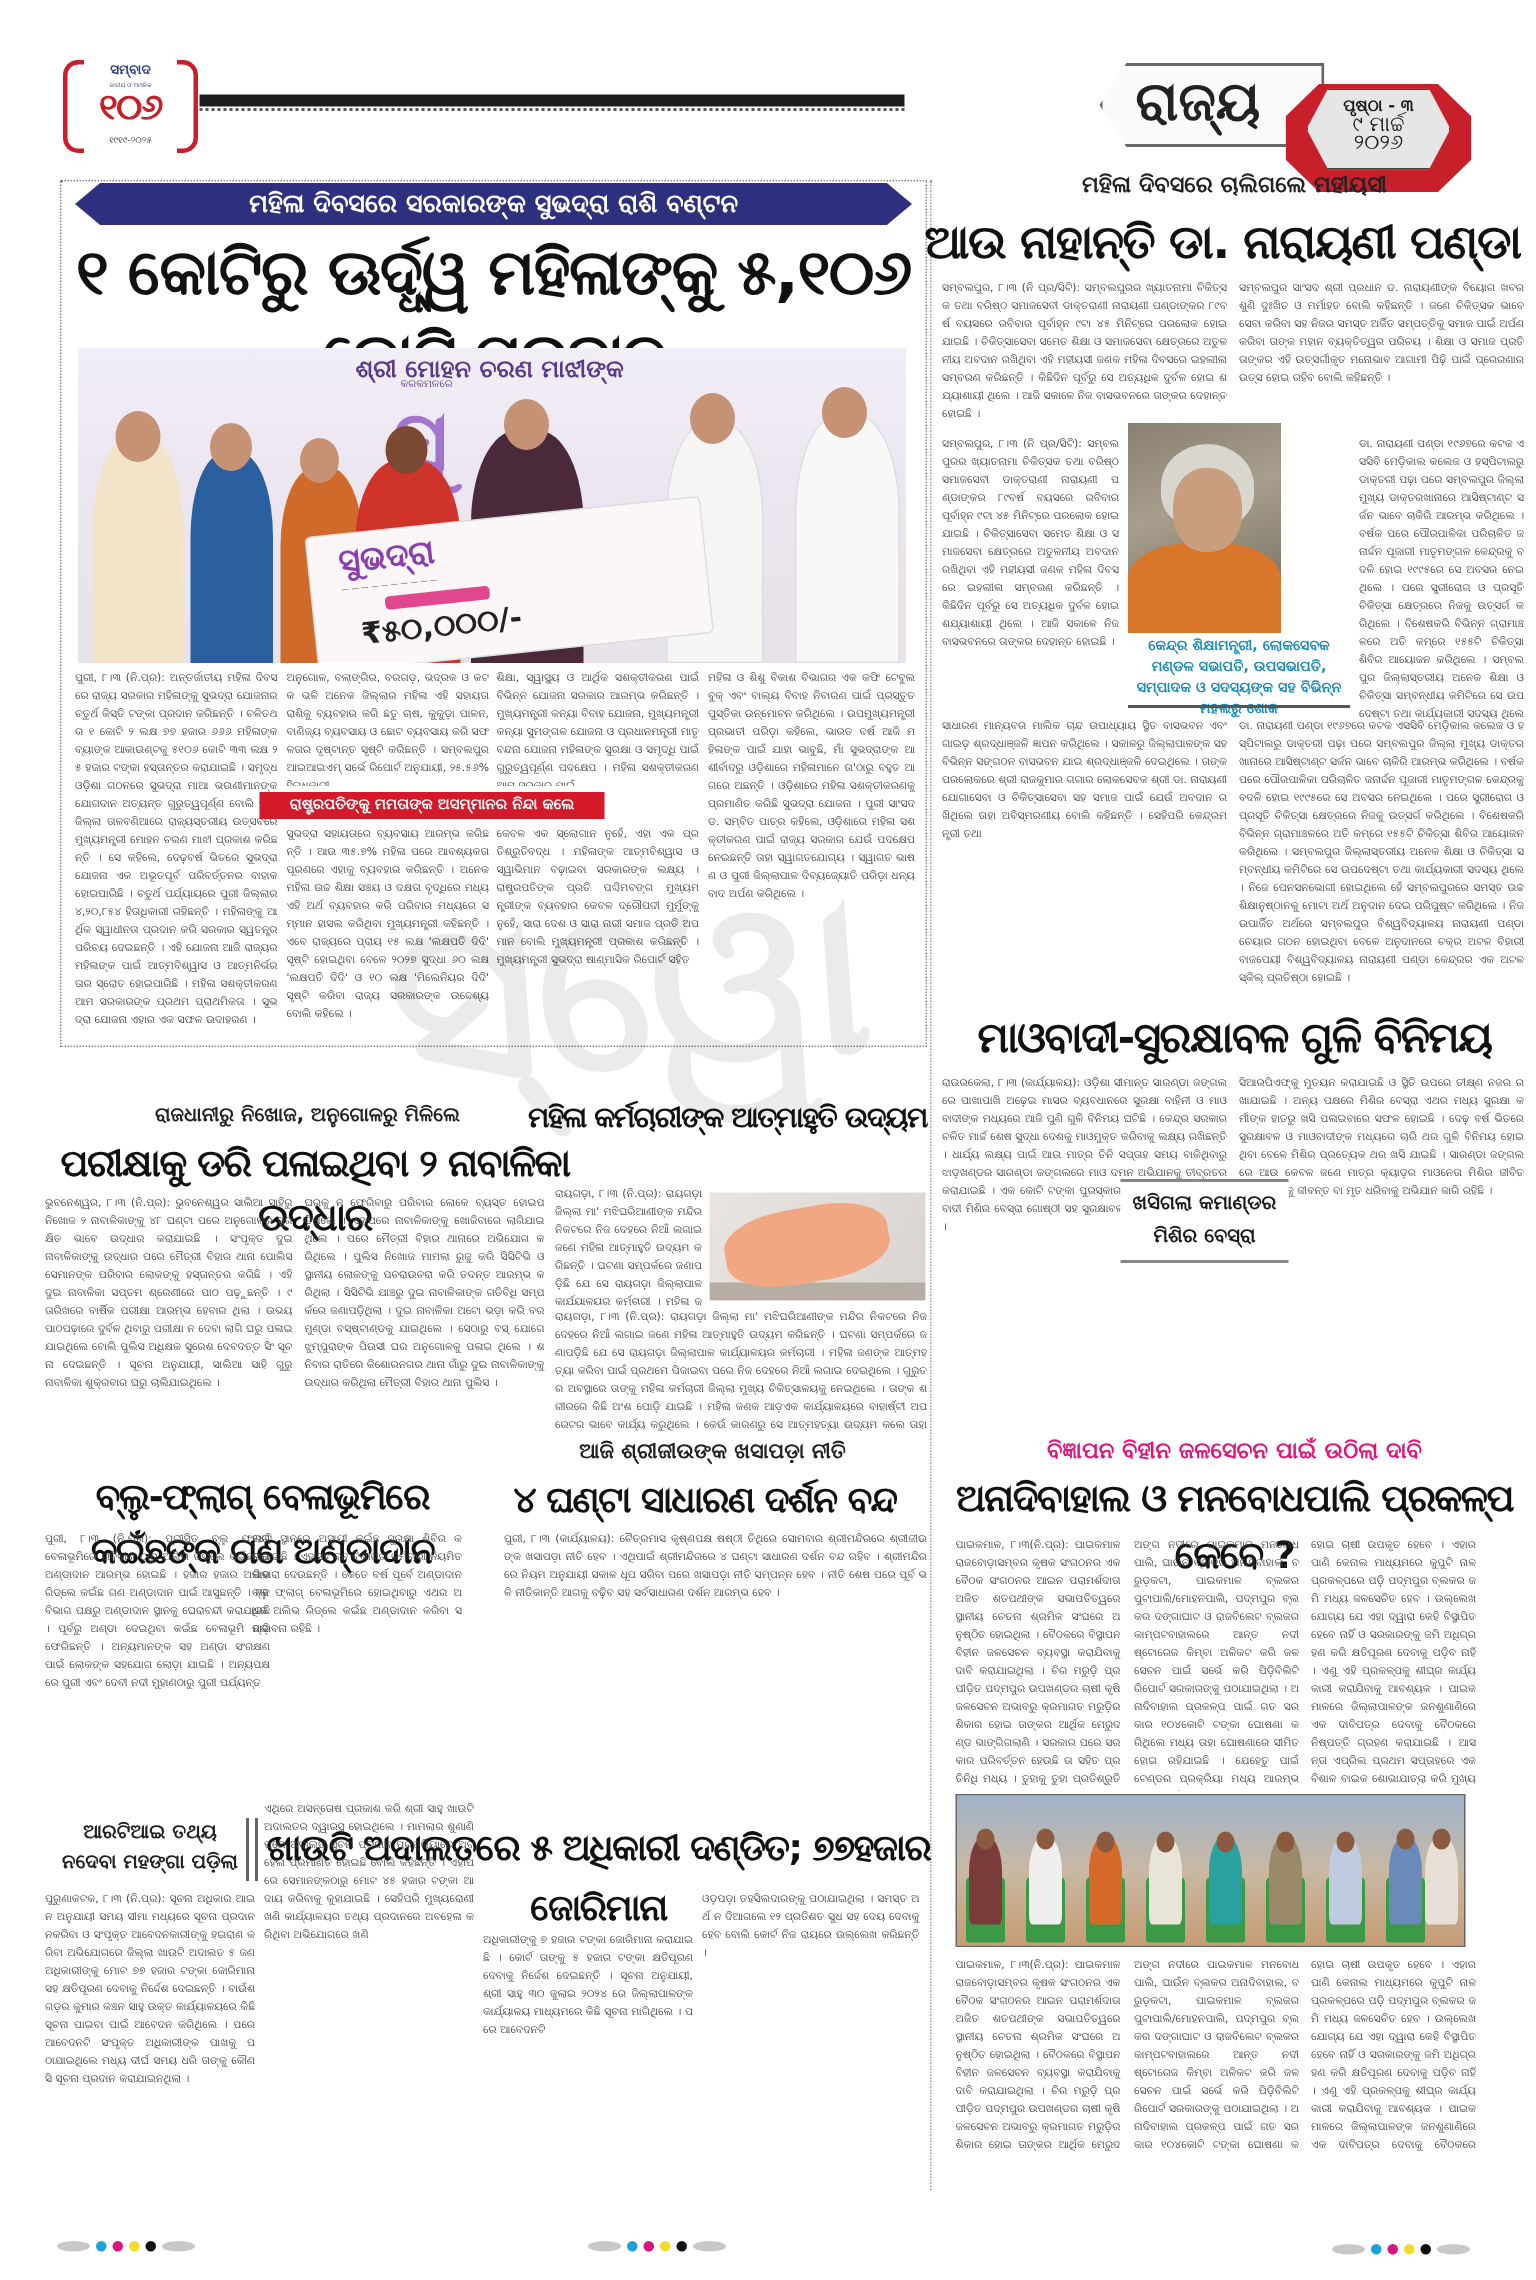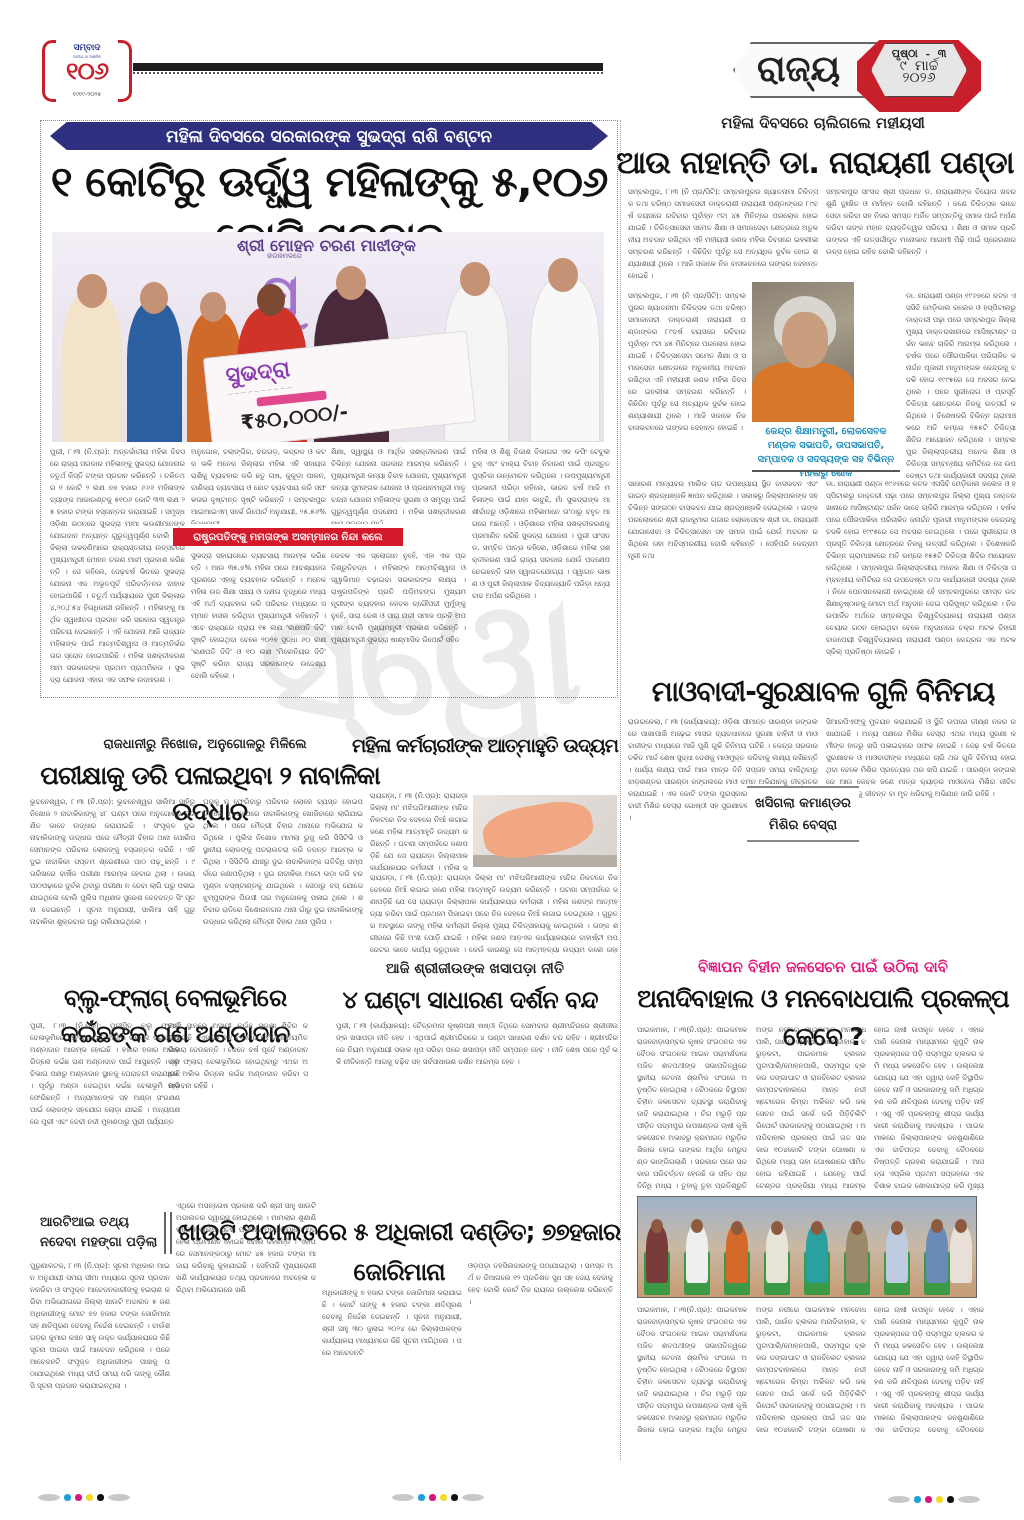--- a/index.html
+++ b/index.html
@@ -17,21 +17,21 @@
   .logo .t2 { position:absolute; left:16px; right:16px; top:14px; text-align:center; font-size:4px; color:#2b3a8a; }
   .logo .num { position:absolute; left:14px; right:14px; top:18px; text-align:center; font-size:24px; font-weight:bold; color:#c8202a; line-height:26px; letter-spacing:-1px;}
   .logo .yr { position:absolute; left:16px; right:16px; top:50px; text-align:center; font-size:6px; color:#333; }
 
   .rule-thick { left: 133px; top: 63px; width: 470px; height: 8px; background: #1e1e1e; }
   .rule-dots { left: 133px; top: 72px; width: 470px; height: 0; border-top: 2px dotted #555; }
 
   .section-tab { left: 733px; top: 42px; width: 150px; height: 56px; }
   .section-tab .shape { position:absolute; inset:0; background:#fafafa; border:2px solid #666; clip-path: polygon(12% 0, 100% 0, 100% 100%, 12% 100%, 0 50%); }
   .section-tab .lbl { position:absolute; left:24px; top:4px; font-size:36px; font-weight:bold; color:#222; line-height:46px; }
-  .pagebadge { left: 857px; top: 40px; width: 124px; height: 72px; font-family: Liberation Mono, monospace; }
+  .pagebadge { left: 857px; top: 56px; width: 124px; height: 72px; }
   .pagebadge .oct { position:absolute; inset:0; background:#c8202a; clip-path: polygon(18% 0, 82% 0, 100% 30%, 100% 70%, 82% 100%, 18% 100%, 0 70%, 0 30%); }
   .pagebadge .inner { position:absolute; left:14px; top:3px; width:96px; height:54px; background:#e6e6e6; border:1px solid #444; clip-path: polygon(15% 0, 85% 0, 100% 50%, 85% 100%, 15% 100%, 0 50%); text-align:center; }
   .pagebadge .pg { font-size:11px; font-weight:bold; padding-top:4px; }
   .pagebadge .dt { font-size:14px; line-height:12px; }
 
   
   .lead-box { left: 40px; top: 120px; width: 578px; height: 578px; border: 1px dotted #888; }
   .kicker-banner { left: 50px; top: 122px; width: 558px; height: 28px; background: #2e2f7e; color: #fff; font-size: 17px; font-weight: bold; text-align: center; line-height: 28px; clip-path: polygon(3% 0, 97% 0, 100% 50%, 97% 100%, 3% 100%, 0 50%); }
   .lead-title { left: 44px; top: 154px; width: 570px; font-size: 42px; font-weight: bold; line-height: 56px; text-align: center; color:#111; letter-spacing:-1px;}
   .lead-photo { left: 52px; top: 232px; width: 552px; height: 210px; overflow:hidden;
@@ -80,21 +80,21 @@
 
   
   .pink-kicker { left: 624px; top: 958px; width: 398px; font-size: 15px; font-weight: bold; text-align: center; color: #e0157a; }
   .anadi-title { left: 624px; top: 980px; width: 398px; font-size: 25px; font-weight: bold; text-align: center; line-height: 38px; color:#111; letter-spacing:-1px;}
   .meet-photo { left: 637px; top: 1196px; width: 340px; height: 102px; overflow:hidden; background: linear-gradient(180deg,#9fb3c8 0%, #c9b8a4 50%, #c69c74 100%); border:1px solid #666; }
   .meet-photo .chair { position:absolute; bottom:2px; width:26px; height:44px; background:#3c9a46; border-radius:4px 4px 2px 2px; }
   .meet-photo .man { position:absolute; bottom:14px; width:22px; height:58px; border-radius:40% 40% 10% 10%; }
   .meet-photo .mh { position:absolute; width:12px; height:14px; border-radius:50%; background:#8c5a3e; }
 
   
-  .rti-kicker { left: 40px; top: 1212px; width: 120px; font-size: 13px; font-weight: bold; text-align: left; line-height: 20px; color:#222; }
+  .rti-kicker { left: 40px; top: 1212px; width: 120px; font-size: 13px; font-weight: bold; text-align: center; line-height: 20px; color:#222; }
   .rti-sep { left: 164px; top: 1212px; width: 8px; height: 42px; border-left: 2px solid #666; border-right: 2px solid #666; }
   .rti-title { left: 176px; top: 1212px; width: 446px; font-size: 24px; font-weight: bold; line-height: 40px; color:#111; letter-spacing:-1px; text-align:center;}
 
   .vdots { position:absolute; width:0; border-left: 1px dotted #999; }
 
   .regmarks { height: 10px; display:flex; align-items:center; gap:4px; }
   .regmarks .oval { width:22px; height:7px; border-radius:50%; background:#c8c8c8; }
   .regmarks .dot { width:7px; height:7px; border-radius:50%; }
 </style>
 </head>

